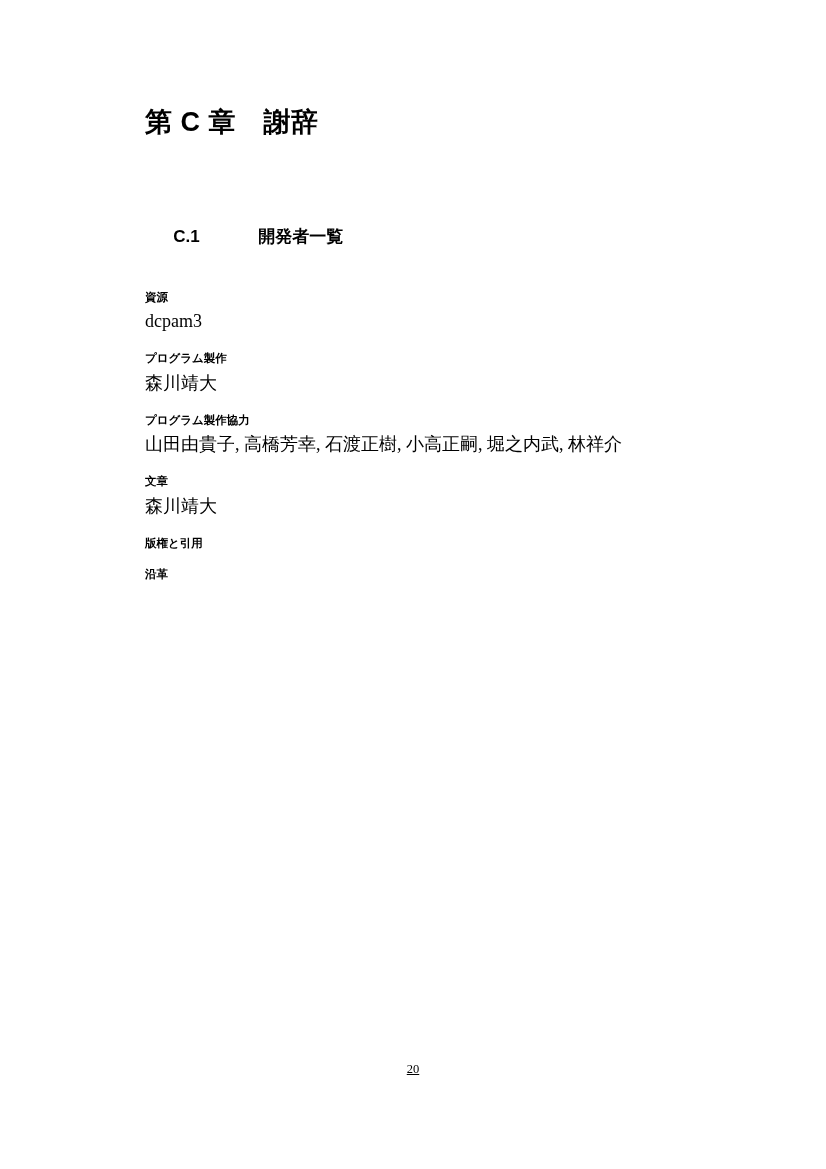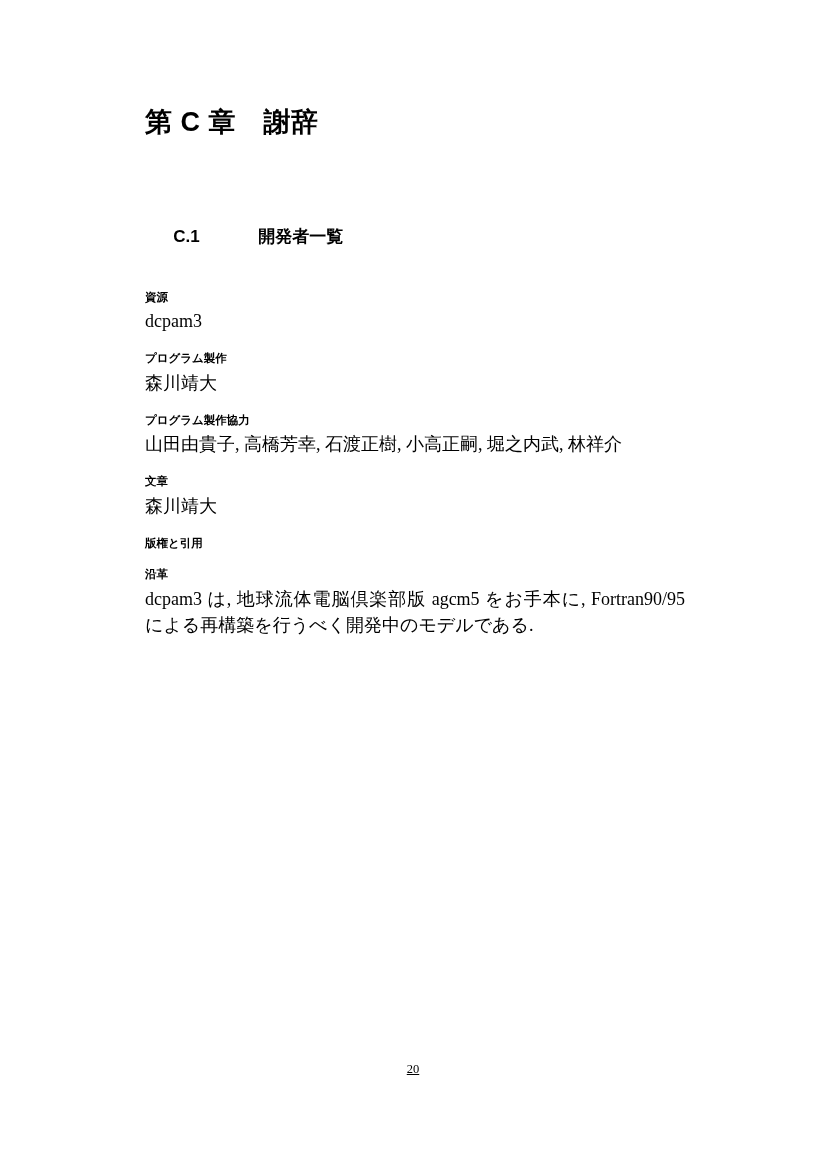--- a/index.html
+++ b/index.html
@@ -91,19 +91,18 @@
 
       <div class="dterm">プログラム製作協力</div>
       <div class="ddesc">山田由貴子, 高橋芳幸, 石渡正樹, 小高正嗣, 堀之内武, 林祥介</div>
 
       <div class="dterm">文章</div>
       <div class="ddesc">森川靖大</div>
 
       <div class="dterm">版権と引用</div>
 
       <div class="dterm">沿革</div>
-      <div class="ddesc">dcpam3 は, 地球流体電脳倶楽部版 agcm5 をお手本に, Fortran90/95 による再構築を行うべく開発中のモデルである.</div>
 
     </div>
   </div>
 
   <div class="pagenum">20</div>
 </div>
 
 </body></html>

